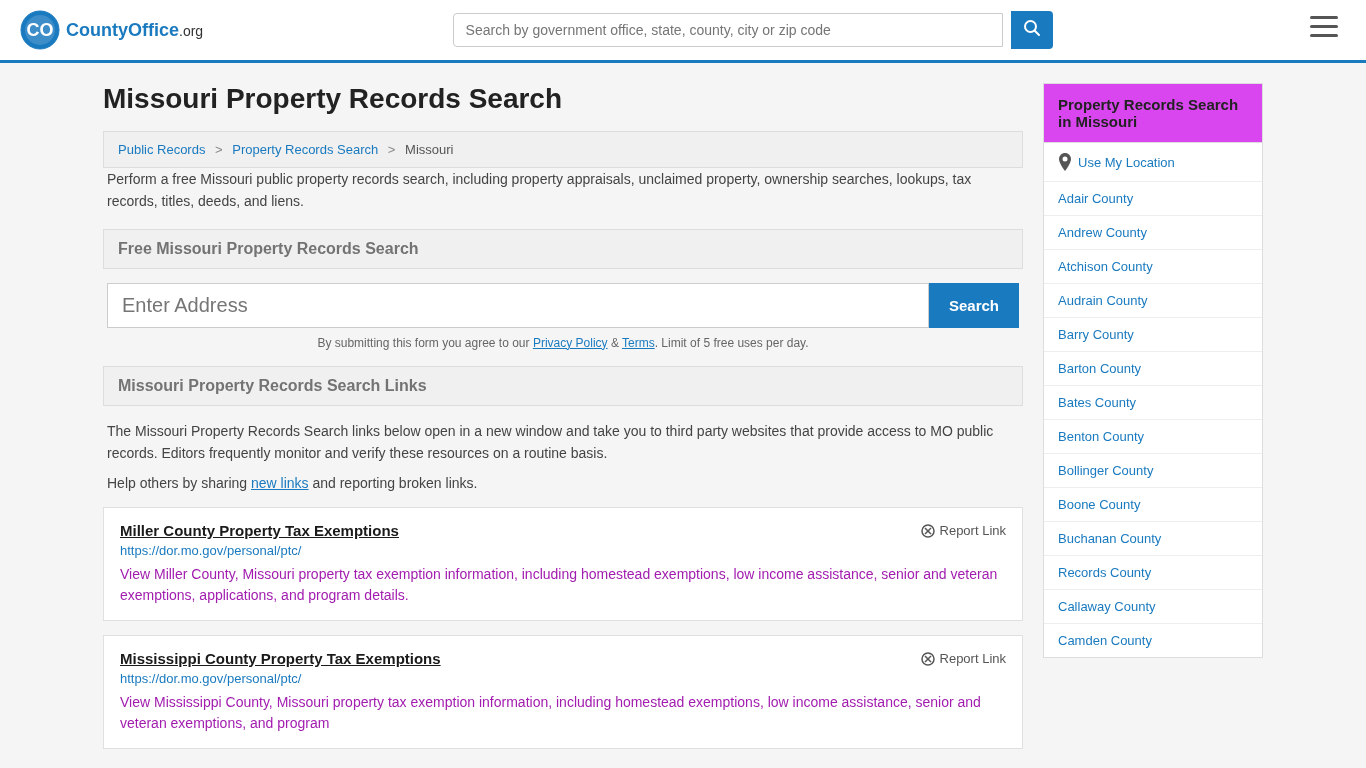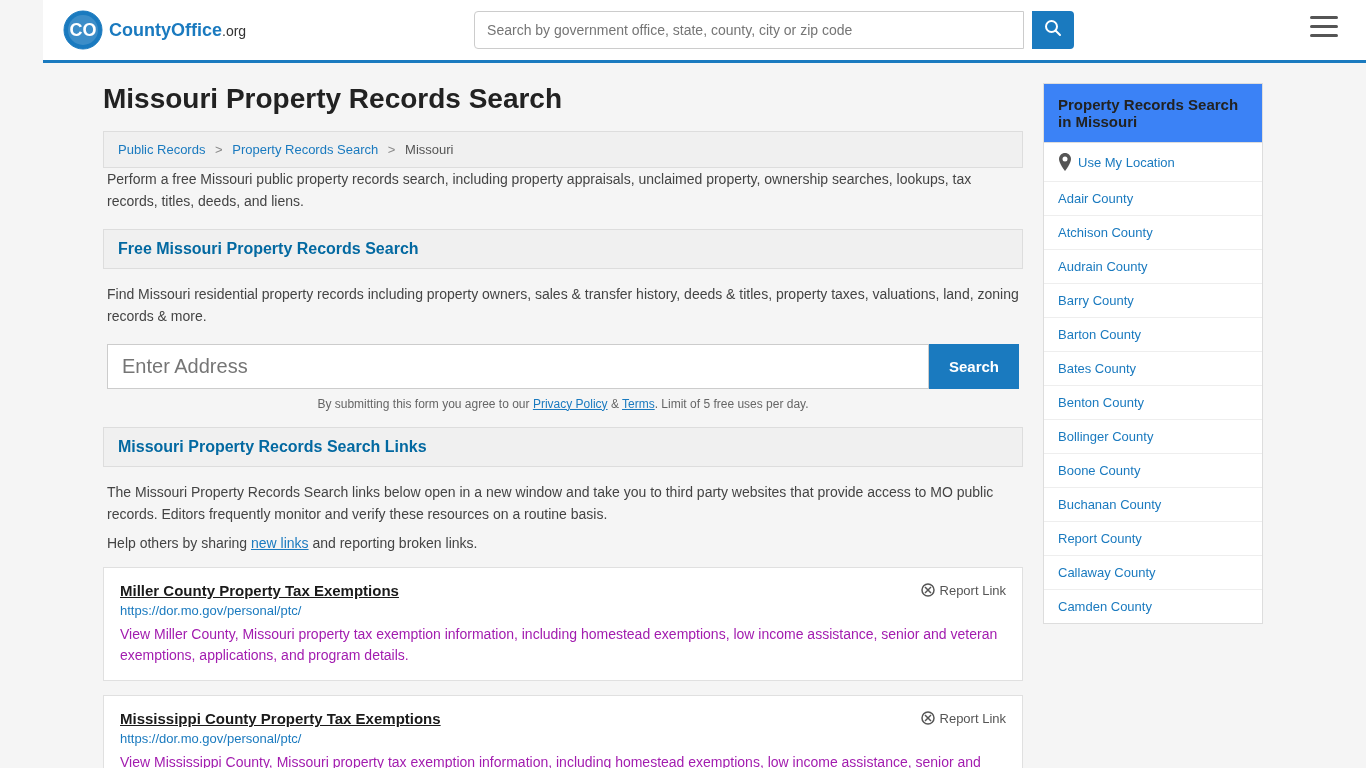--- a/index.html
+++ b/index.html
@@ -6,33 +6,33 @@
     body { font-family: Arial, sans-serif; font-size: 14px; color: #333; background: #f5f5f5; }
 
     
     .header {
       background: #fff;
       border-bottom: 3px solid #1a7abf;
       padding: 10px 20px;
       display: flex;
       align-items: center;
       justify-content: space-between;
-      margin-left: 43px;
     }
     .logo-area {
       display: flex;
       align-items: center;
       gap: 6px;
     }
     .logo-icon {
       width: 40px;
       height: 40px;
     }
     .header-search {
       display: flex;
+      align-items: center;
       gap: 8px;
       flex: 1;
       max-width: 600px;
       margin: 0 30px;
     }
     .header-search input {
       flex: 1;
       padding: 8px 12px;
       border: 1px solid #ccc;
       border-radius: 4px 0 0 4px;
@@ -104,21 +104,21 @@
       padding: 0 4px;
     }
 
     
     .section-header {
       background: #f0f0f0;
       border: 1px solid #ddd;
       padding: 10px 14px;
       font-size: 16px;
       font-weight: bold;
-      color: #0369a1;
+      color: #737373;
       margin-bottom: 14px;
     }
 
     
     .property-search-area {
       padding: 0 4px;
       margin-bottom: 8px;
     }
     .property-search-row {
       display: flex;
@@ -174,21 +174,21 @@
     
     .link-card {
       background: #fff;
       border: 1px solid #e0e0e0;
       padding: 14px 16px;
       margin-bottom: 14px;
     }
     .link-card-header {
       display: flex;
       justify-content: space-between;
-      align-items: flex-start;
+      align-items: flex-end;
       margin-bottom: 4px;
     }
     .link-card-title {
       font-size: 15px;
       font-weight: bold;
       color: #1a1a1a;
       text-decoration: underline;
       cursor: pointer;
     }
     .report-link-btn {
@@ -208,21 +208,21 @@
       margin-bottom: 6px;
     }
     .link-card-desc {
       font-size: 14px;
       color: #a21caf;
       line-height: 1.5;
     }
 
     
     .sidebar-header {
-      background: #3b82f6;
+      background: #d946ef;
       padding: 12px 14px;
       font-size: 15px;
       font-weight: bold;
       color: #222;
       margin-bottom: 0;
       border: 1px solid #ddd;
     }
     .sidebar-list {
       background: #fff;
       border: 1px solid #ddd;
@@ -288,21 +288,20 @@
       <a href="#">Public Records</a>
       <span class="breadcrumb-sep">&gt;</span>
       <a href="#">Property Records Search</a>
       <span class="breadcrumb-sep">&gt;</span>
       <span>Missouri</span>
     </div>
 
     <p class="description">Perform a free Missouri public property records search, including property appraisals, unclaimed property, ownership searches, lookups, tax records, titles, deeds, and liens.</p>
 
     <div class="section-header">Free Missouri Property Records Search</div>
-    <p class="description">Find Missouri residential property records including property owners, sales &amp; transfer history, deeds &amp; titles, property taxes, valuations, land, zoning records &amp; more.</p>
 
     <div class="property-search-area">
       <div class="property-search-row">
         <input type="text" placeholder="Enter Address" style="">
         <button style="background:#1a7abf;color:white;border:none;padding:10px 20px;font-size:15px;font-weight:bold;cursor:pointer;">Search</button>
       </div>
       <p class="search-disclaimer">
         <span>By submitting this form you agree to our </span><a href="#">Privacy Policy</a><span> &amp; </span><a href="#">Terms</a><span>. Limit of 5 free uses per day.</span>
       </p>
     </div>
@@ -355,28 +354,29 @@
     <div class="sidebar-list">
       <div class="sidebar-location">
         <svg width="14" height="18" viewBox="0 0 14 18" fill="none">
           <path d="M7 0C3.686 0 1 2.686 1 6C1 10.5 7 18 7 18C7 18 13 10.5 13 6C13 2.686 10.314 0 7 0Z" fill="#555"></path>
           <circle cx="7" cy="6" r="2.5" fill="white"></circle>
         </svg>
         <span>Use My Location</span>
       </div>
       <div id="county-list">
           <a class="sidebar-county-item" href="#">Adair County</a>
+          <a class="sidebar-county-item" href="#">Andrew County</a>
           <a class="sidebar-county-item" href="#">Atchison County</a>
           <a class="sidebar-county-item" href="#">Audrain County</a>
           <a class="sidebar-county-item" href="#">Barry County</a>
           <a class="sidebar-county-item" href="#">Barton County</a>
           <a class="sidebar-county-item" href="#">Bates County</a>
           <a class="sidebar-county-item" href="#">Benton County</a>
           <a class="sidebar-county-item" href="#">Bollinger County</a>
           <a class="sidebar-county-item" href="#">Boone County</a>
           <a class="sidebar-county-item" href="#">Buchanan County</a>
-          <a class="sidebar-county-item" href="#">Report County</a>
+          <a class="sidebar-county-item" href="#">Records County</a>
           <a class="sidebar-county-item" href="#">Callaway County</a>
           <a class="sidebar-county-item" href="#">Camden County</a>
         </div>
     </div>
   </aside>
 </div>
 
 </body></html>

